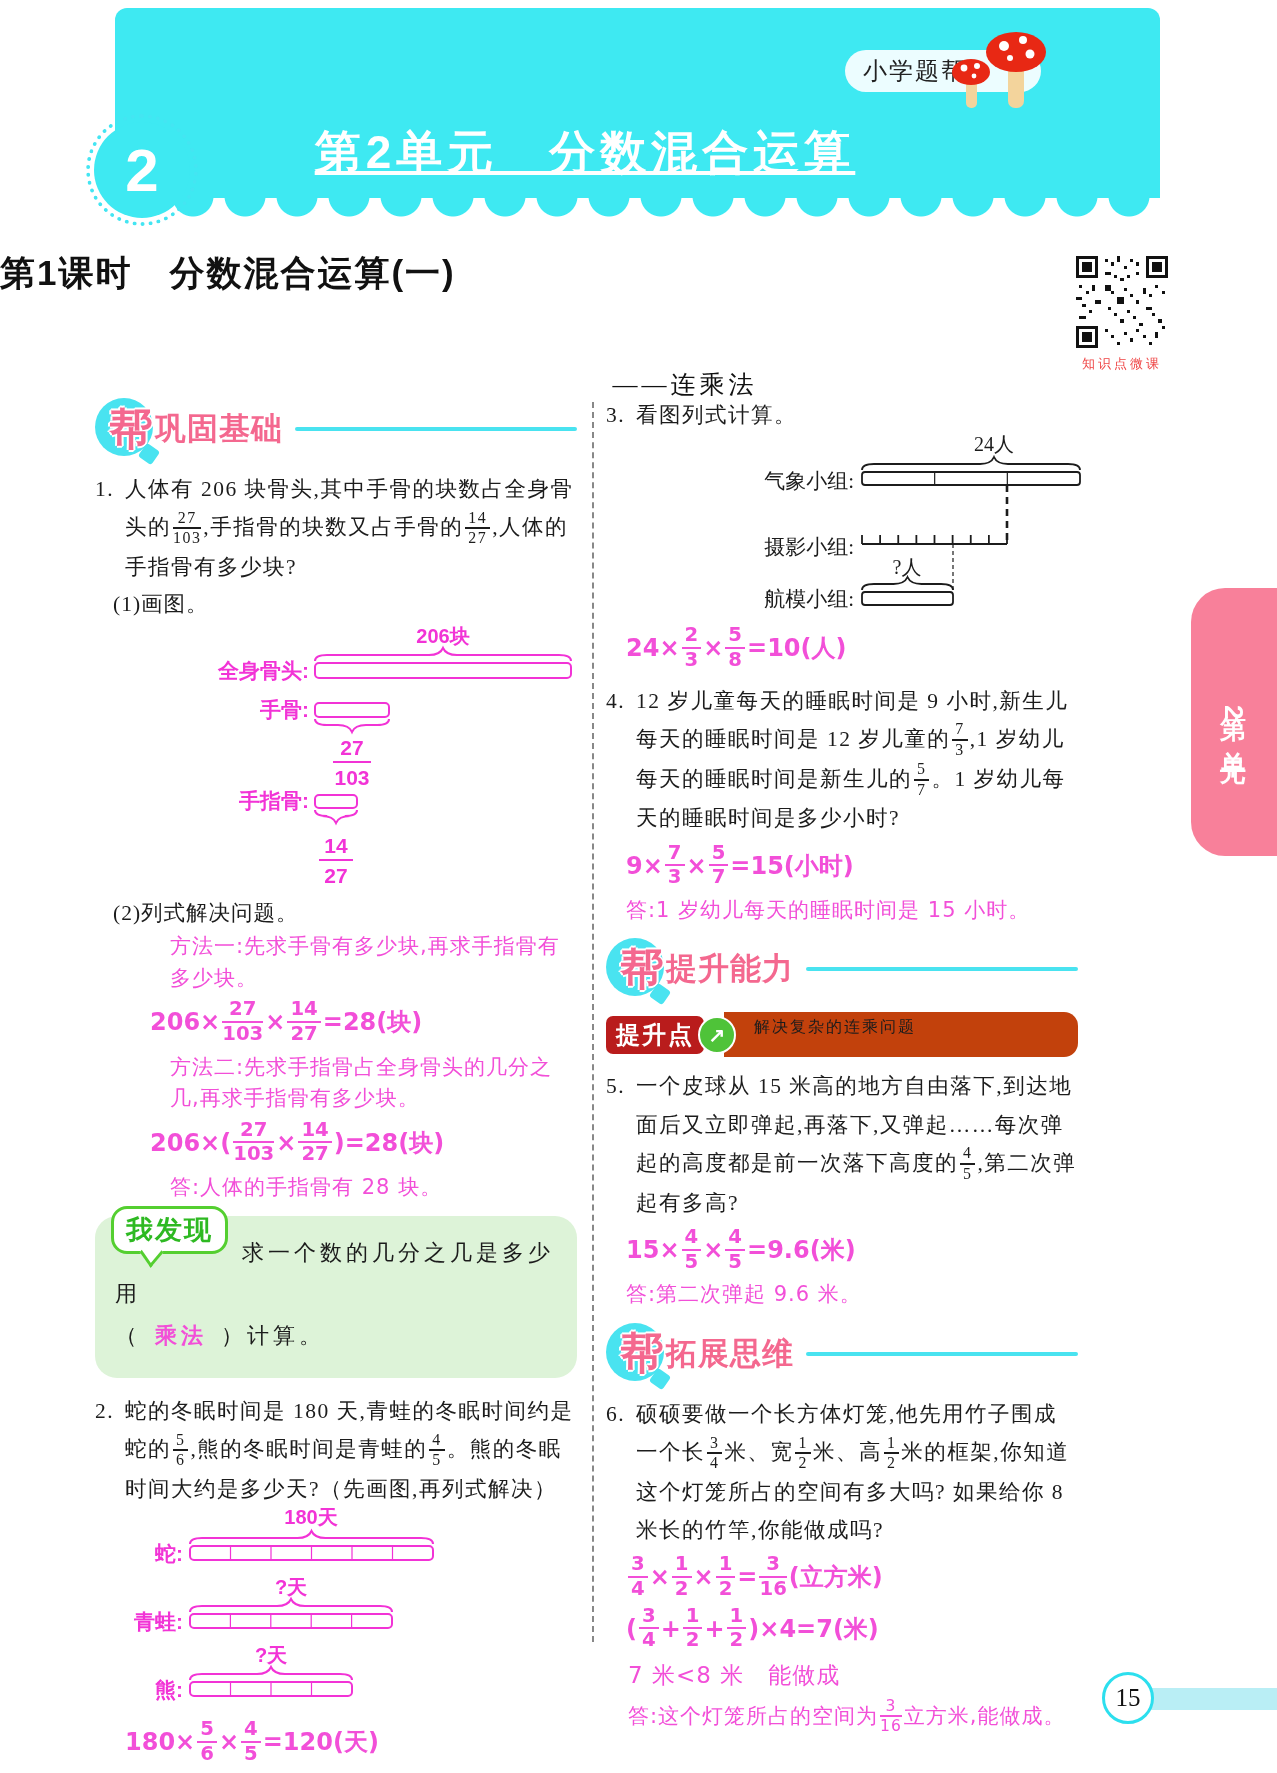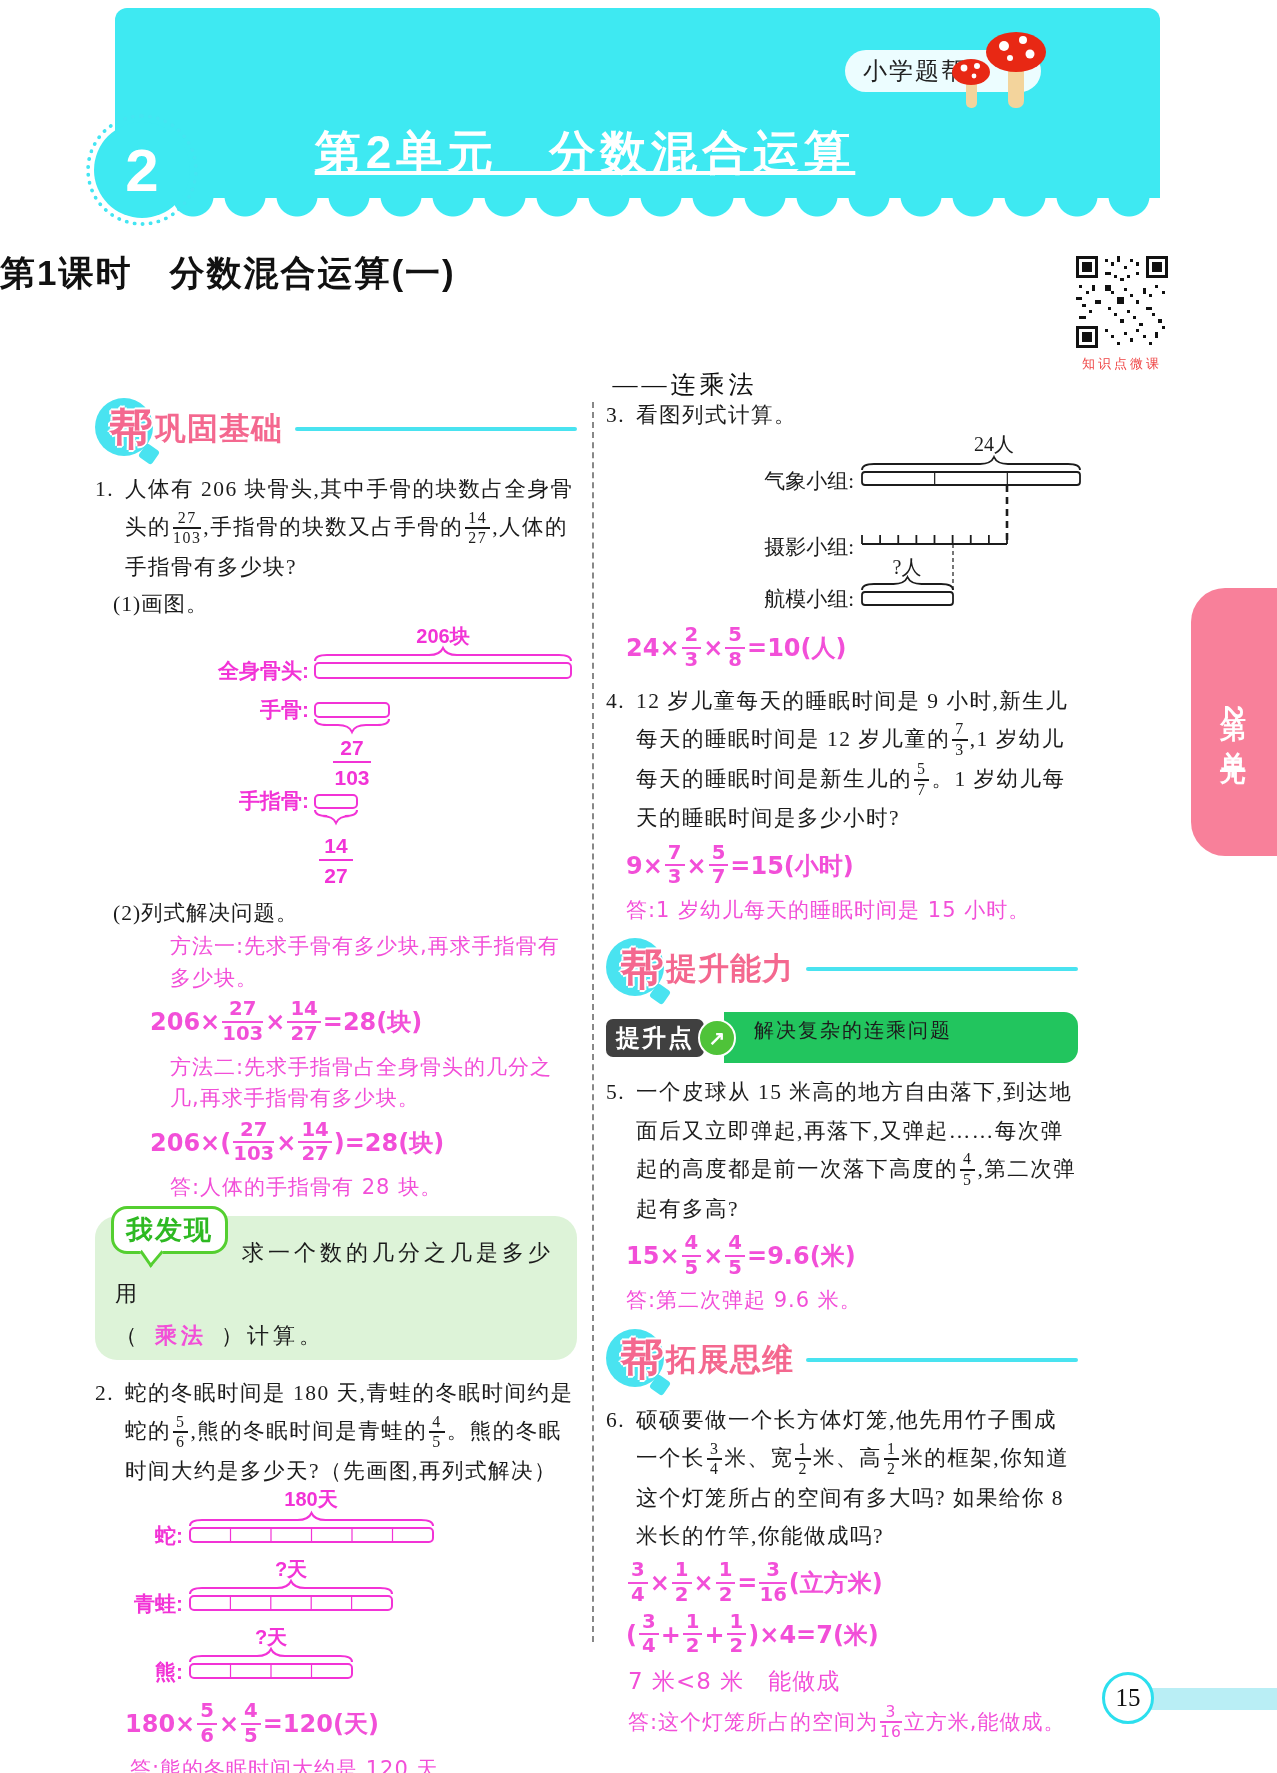--- a/index.html
+++ b/index.html
@@ -64,38 +64,38 @@
   .frac .num{padding:0 3px 1px;border-bottom:2px solid currentColor;}
   .frac .den{padding-top:1px;}
   
   .hw-line{color:#f24fd8;font-family:"DejaVu Sans",sans-serif;font-size:21px;font-weight:normal;
            line-height:1.5;letter-spacing:1px;margin-left:75px;}
   .eq{color:#f24fd8;font-family:"DejaVu Sans",sans-serif;font-size:24px;font-weight:bold;
       margin:6px 0 6px 55px;}
   .eq .frac{font-size:0.82em;}
   
   .discover{position:relative;background:#ddf3d8;border-radius:22px;margin-top:12px;
-            padding:16px 18px 3px 20px;min-height:100px;}
+            padding:16px 18px 21px 20px;min-height:100px;}
   .bubble{position:relative;float:left;background:#fff;border:3px solid #54cf30;border-radius:16px;
           padding:3px 12px;color:#2eb922;font-family:"Liberation Sans",sans-serif;
           font-size:27px;font-weight:bold;margin:-26px 14px 4px -4px;letter-spacing:2px;}
   .bubble::after{content:"";position:absolute;left:28px;bottom:-11px;width:16px;height:16px;
           background:#fff;border-right:3px solid #54cf30;border-bottom:3px solid #54cf30;
           transform:rotate(55deg) skewX(15deg);}
   .discover-text{font-size:22px;letter-spacing:4px;line-height:1.9;}
   .fill-pink{color:#f24fd8;font-family:"DejaVu Sans",sans-serif;font-weight:bold;margin:0 14px;}
   
   .boost-row{display:flex;align-items:center;margin:10px 0 10px 0;position:relative;}
-  .boost-badge{background:#404040;color:#fff;font-family:"Liberation Sans",sans-serif;font-weight:bold;
+  .boost-badge{background:#b91c1c;color:#fff;font-family:"Liberation Sans",sans-serif;font-weight:bold;
                font-size:24px;padding:3px 10px;border-radius:7px;letter-spacing:2px;z-index:2;}
   .boost-arrow{width:34px;height:34px;border-radius:50%;background:#4fc339;color:#fff;font-weight:bold;
                display:inline-flex;align-items:center;justify-content:center;font-size:20px;
                margin-left:-6px;z-index:2;border:2px solid #fff;}
-  .boost-bar{flex:1;background:#22c55e;border-radius:0 14px 14px 0;margin-left:-12px;padding:5px 0 19px 30px;
-             font-size:20px;letter-spacing:2px;z-index:1;}
+  .boost-bar{flex:1;background:#c2410c;border-radius:0 14px 14px 0;margin-left:-12px;padding:5px 0 19px 30px;
+             font-size:16px;letter-spacing:2px;z-index:1;}
   
   svg text{font-family:"Liberation Sans",sans-serif;}
   .d-pink text{fill:#f233d6;font-weight:bold;}
   .d-black text{fill:#1c1c1c;font-family:"Liberation Serif",serif;} .mt10{margin-top:10px;} .mt14{margin-top:14px;}
 </style>
 </head>
 <body>
 
 <div class="banner"></div>
 <div class="banner-wave"></div>

